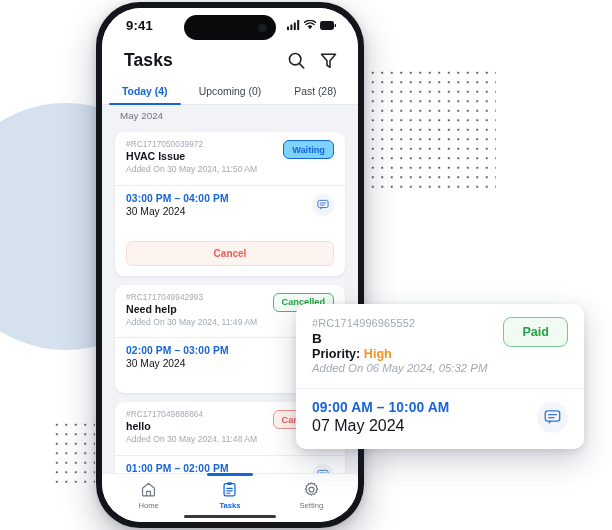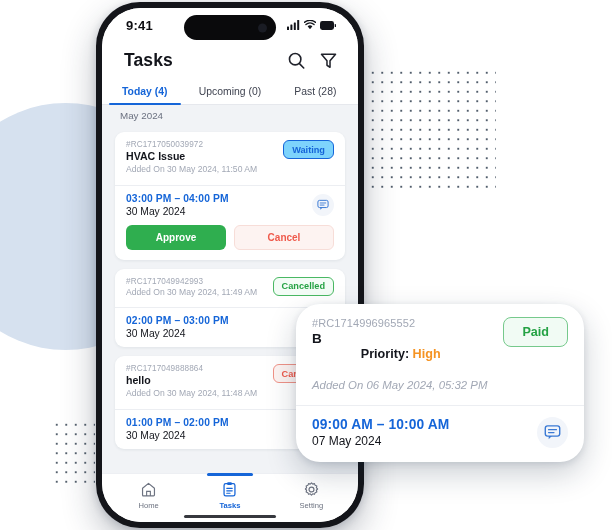--- a/index.html
+++ b/index.html
@@ -180,21 +180,21 @@
     border: 1px solid;
     white-space: nowrap;
   }
   .badge-waiting { color: #1565d8; border-color: #1565d8; background: #7dd3fc; }
   .badge-approved { color: #25a244; border-color: #49b863; background: #f3fcf6; }
   .badge-cancelled { color: #ef5a4c; border-color: #f09287; background: #fef4f2; }
   .badge-paid { color: #25a244; border-color: #76c98c; background: #f1fbf4; }
 
   .card-bottom {
     border-top: 1px solid #eceef2;
-    padding: 7px 11px 8px;
+    padding: 7px 11px 24px;
     display: flex;
     align-items: center;
     justify-content: space-between;
   }
   .time-range { font-size: 10.3px; font-weight: bold; color: #1565d8; letter-spacing: .1px; }
   .time-date { font-size: 10.3px; color: #13151c; margin-top: 2px; }
   .chat-circle {
     width: 22px; height: 22px;
     border-radius: 50%;
     background: #f2f5fa;
@@ -256,34 +256,34 @@
     background: #13151c;
     opacity: .85;
   }
 
   
   .float-card {
     position: absolute;
     left: 296px; top: 304px;
     width: 288px;
     background: #ffffff;
-    border-radius: 24px;
+    border-radius: 10px;
     box-shadow: 0 12px 30px rgba(25,40,65,.22), 0 2px 7px rgba(25,40,65,.12);
     overflow: hidden;
     z-index: 40;
   }
   .float-card .card-top { padding: 13px 16px 12px; }
   .float-card .ref { font-size: 11px; margin-bottom: 2px; }
   .float-card .task-title { font-size: 13.5px; margin-bottom: 1px; }
-  .float-card .priority-line { font-size: 12.6px; margin-bottom: 17px; text-align: center; }
+  .float-card .priority-line { font-size: 12.6px; margin-bottom: 0; }
   .float-card .added { font-size: 11.4px; font-style: italic; }
   .float-card .badge-paid { font-size: 12.6px; padding: 7px 18px; border-radius: 8px; }
   .float-card .card-bottom { padding: 11px 16px 14px; }
   .float-card .time-range { font-size: 13.8px; }
-  .float-card .time-date { font-size: 12px; }
+  .float-card .time-date { font-size: 16px; }
   .float-card .chat-circle { width: 31px; height: 31px; }
 </style>
 </head>
 <body>
 
 <div id="stage">
 
   <div class="bg-circle"></div>
   <div class="dots-right"></div>
   <div class="dots-bottomleft"></div>
@@ -353,29 +353,29 @@
             <div class="chat-circle">
               <svg width="12" height="12" viewBox="0 0 16 16">
                 <rect x="1.2" y="1.8" width="13.6" height="9.6" rx="2.2" stroke="#3a79d4" stroke-width="1.3" fill="none"></rect>
                 <path d="M4.4 11.4 L4.4 14.4 L7.4 11.4 Z" fill="#3a79d4"></path>
                 <line x1="4.3" y1="5.3" x2="11.7" y2="5.3" stroke="#3a79d4" stroke-width="1.2" stroke-linecap="round"></line>
                 <line x1="4.3" y1="8.1" x2="9.4" y2="8.1" stroke="#3a79d4" stroke-width="1.2" stroke-linecap="round"></line>
               </svg>
             </div>
           </div>
           <div class="card-actions">
-            <div class="btn btn-approve">Approve</div>
             <div class="btn btn-cancel">Cancel</div>
           </div>
         </div>
 
         <div class="card">
           <div class="card-top">
             <div class="card-meta">
               <div class="ref">#RC1717049942993</div>
+              <div class="task-title">Need help</div>
               <div class="added">Added On 30 May 2024, 11:49 AM</div>
             </div>
             <div class="badge badge-approved">Cancelled</div>
           </div>
           <div class="card-bottom">
             <div>
               <div class="time-range">02:00 PM – 03:00 PM</div>
               <div class="time-date">30 May 2024</div>
             </div>
             <div class="chat-circle">

